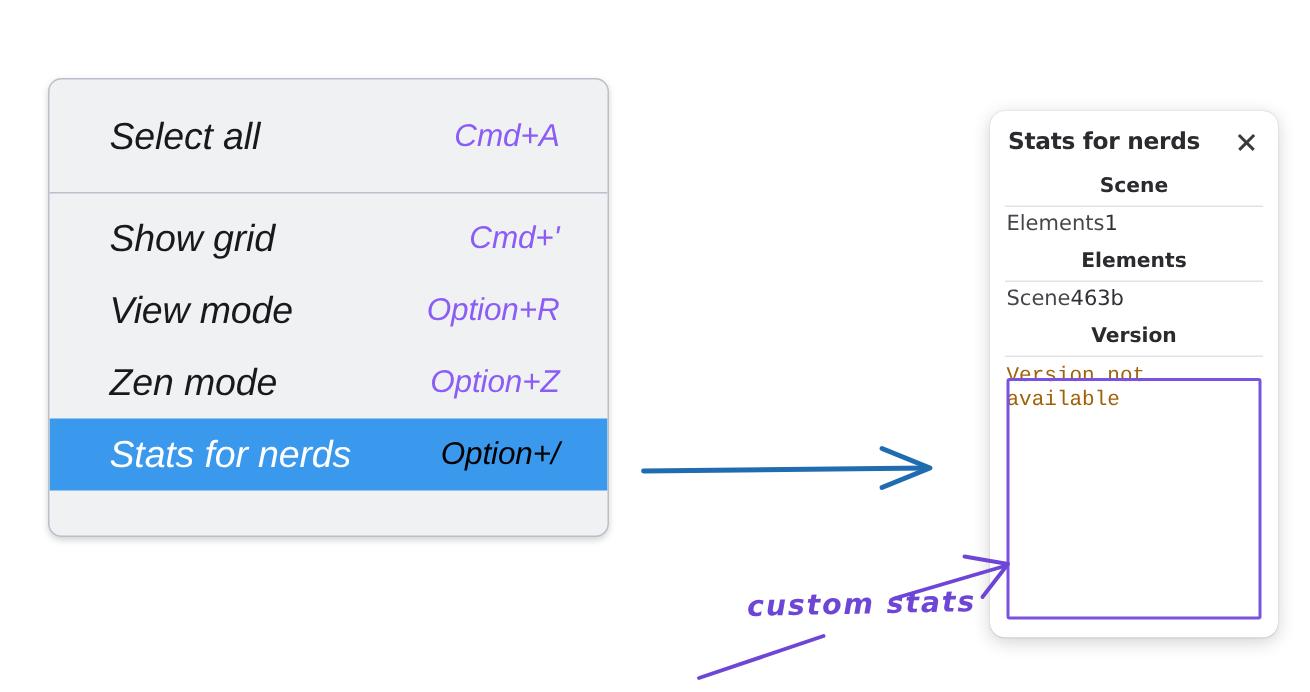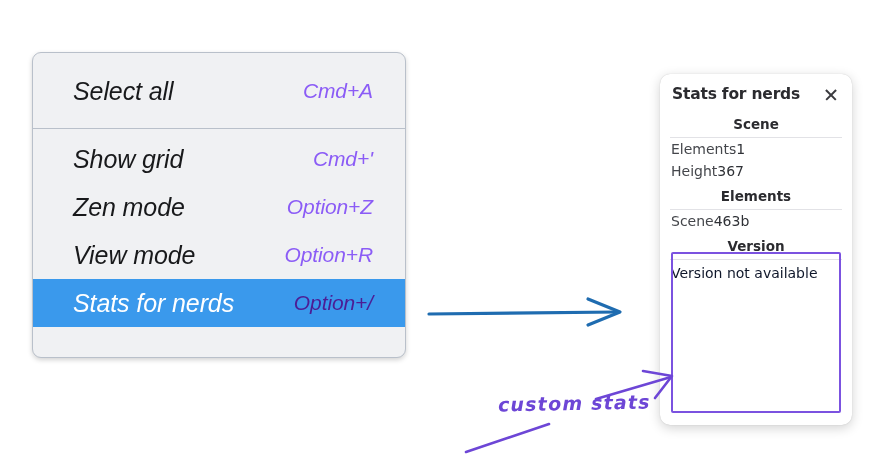--- a/index.html
+++ b/index.html
@@ -56,21 +56,21 @@
   }
   .menu-item .shortcut {
     font-size: 21px;
     color: #8b5cf6;
     letter-spacing: -0.1px;
   }
   .menu-item.selected {
     background: #3a99ec;
   }
   .menu-item.selected .label { color: #ffffff; }
-  .menu-item.selected .shortcut { color: #4c1d95; }
+  .menu-item.selected .shortcut { color: #000000; }
   .menu-tail { height: 14px; }
 
   
   #stats-panel {
     position: absolute;
     left: 660px;
     top: 74px;
     width: 192px;
     height: 351px;
     background: #ffffff;
@@ -124,21 +124,22 @@
   .kv {
     display: flex;
     padding: 3px 11px;
     font-size: 14px;
     color: #44464b;
   }
   .kv .v { color: #2f3136; }
   .single {
     padding: 5px 11px 4px;
     font-size: 14px;
-    color: #0f172a;
+    color: #a16207;
+    font-family: Liberation Mono, monospace;
   }
   
   #custom-box {
     position: absolute;
     left: 671px;
     top: 252px;
     width: 170px;
     height: 161px;
     border: 2px solid #7b52e0;
     border-radius: 2px;
@@ -180,26 +181,26 @@
   </div>
 
   <div class="menu-divider"></div>
 
   <div class="menu-section">
     <div class="menu-item">
       <span class="label">Show grid</span>
       <span class="shortcut">Cmd+'</span>
     </div>
     <div class="menu-item">
+      <span class="label">View mode</span>
+      <span class="shortcut">Option+R</span>
+    </div>
+    <div class="menu-item">
       <span class="label">Zen mode</span>
       <span class="shortcut">Option+Z</span>
-    </div>
-    <div class="menu-item">
-      <span class="label">View mode</span>
-      <span class="shortcut">Option+R</span>
     </div>
     <div class="menu-item selected">
       <span class="label">Stats for nerds</span>
       <span class="shortcut">Option+/</span>
     </div>
     <div class="menu-tail"></div>
   </div>
 
 </div>
 
@@ -210,24 +211,20 @@
     <span class="close-icon"></span>
   </div>
 
   <div>
     <div class="sect-head">Scene</div>
     <div class="hr"></div>
     <div class="kv">
       <span class="k">Elements</span>
       <span class="v">1</span>
     </div>
-    <div class="kv">
-      <span class="k">Height</span>
-      <span class="v">367</span>
-    </div>
   </div>
 
   <div>
     <div class="sect-head">Elements</div>
     <div class="hr"></div>
     <div class="kv">
       <span class="k">Scene</span>
       <span class="v">463b</span>
     </div>
   </div>

